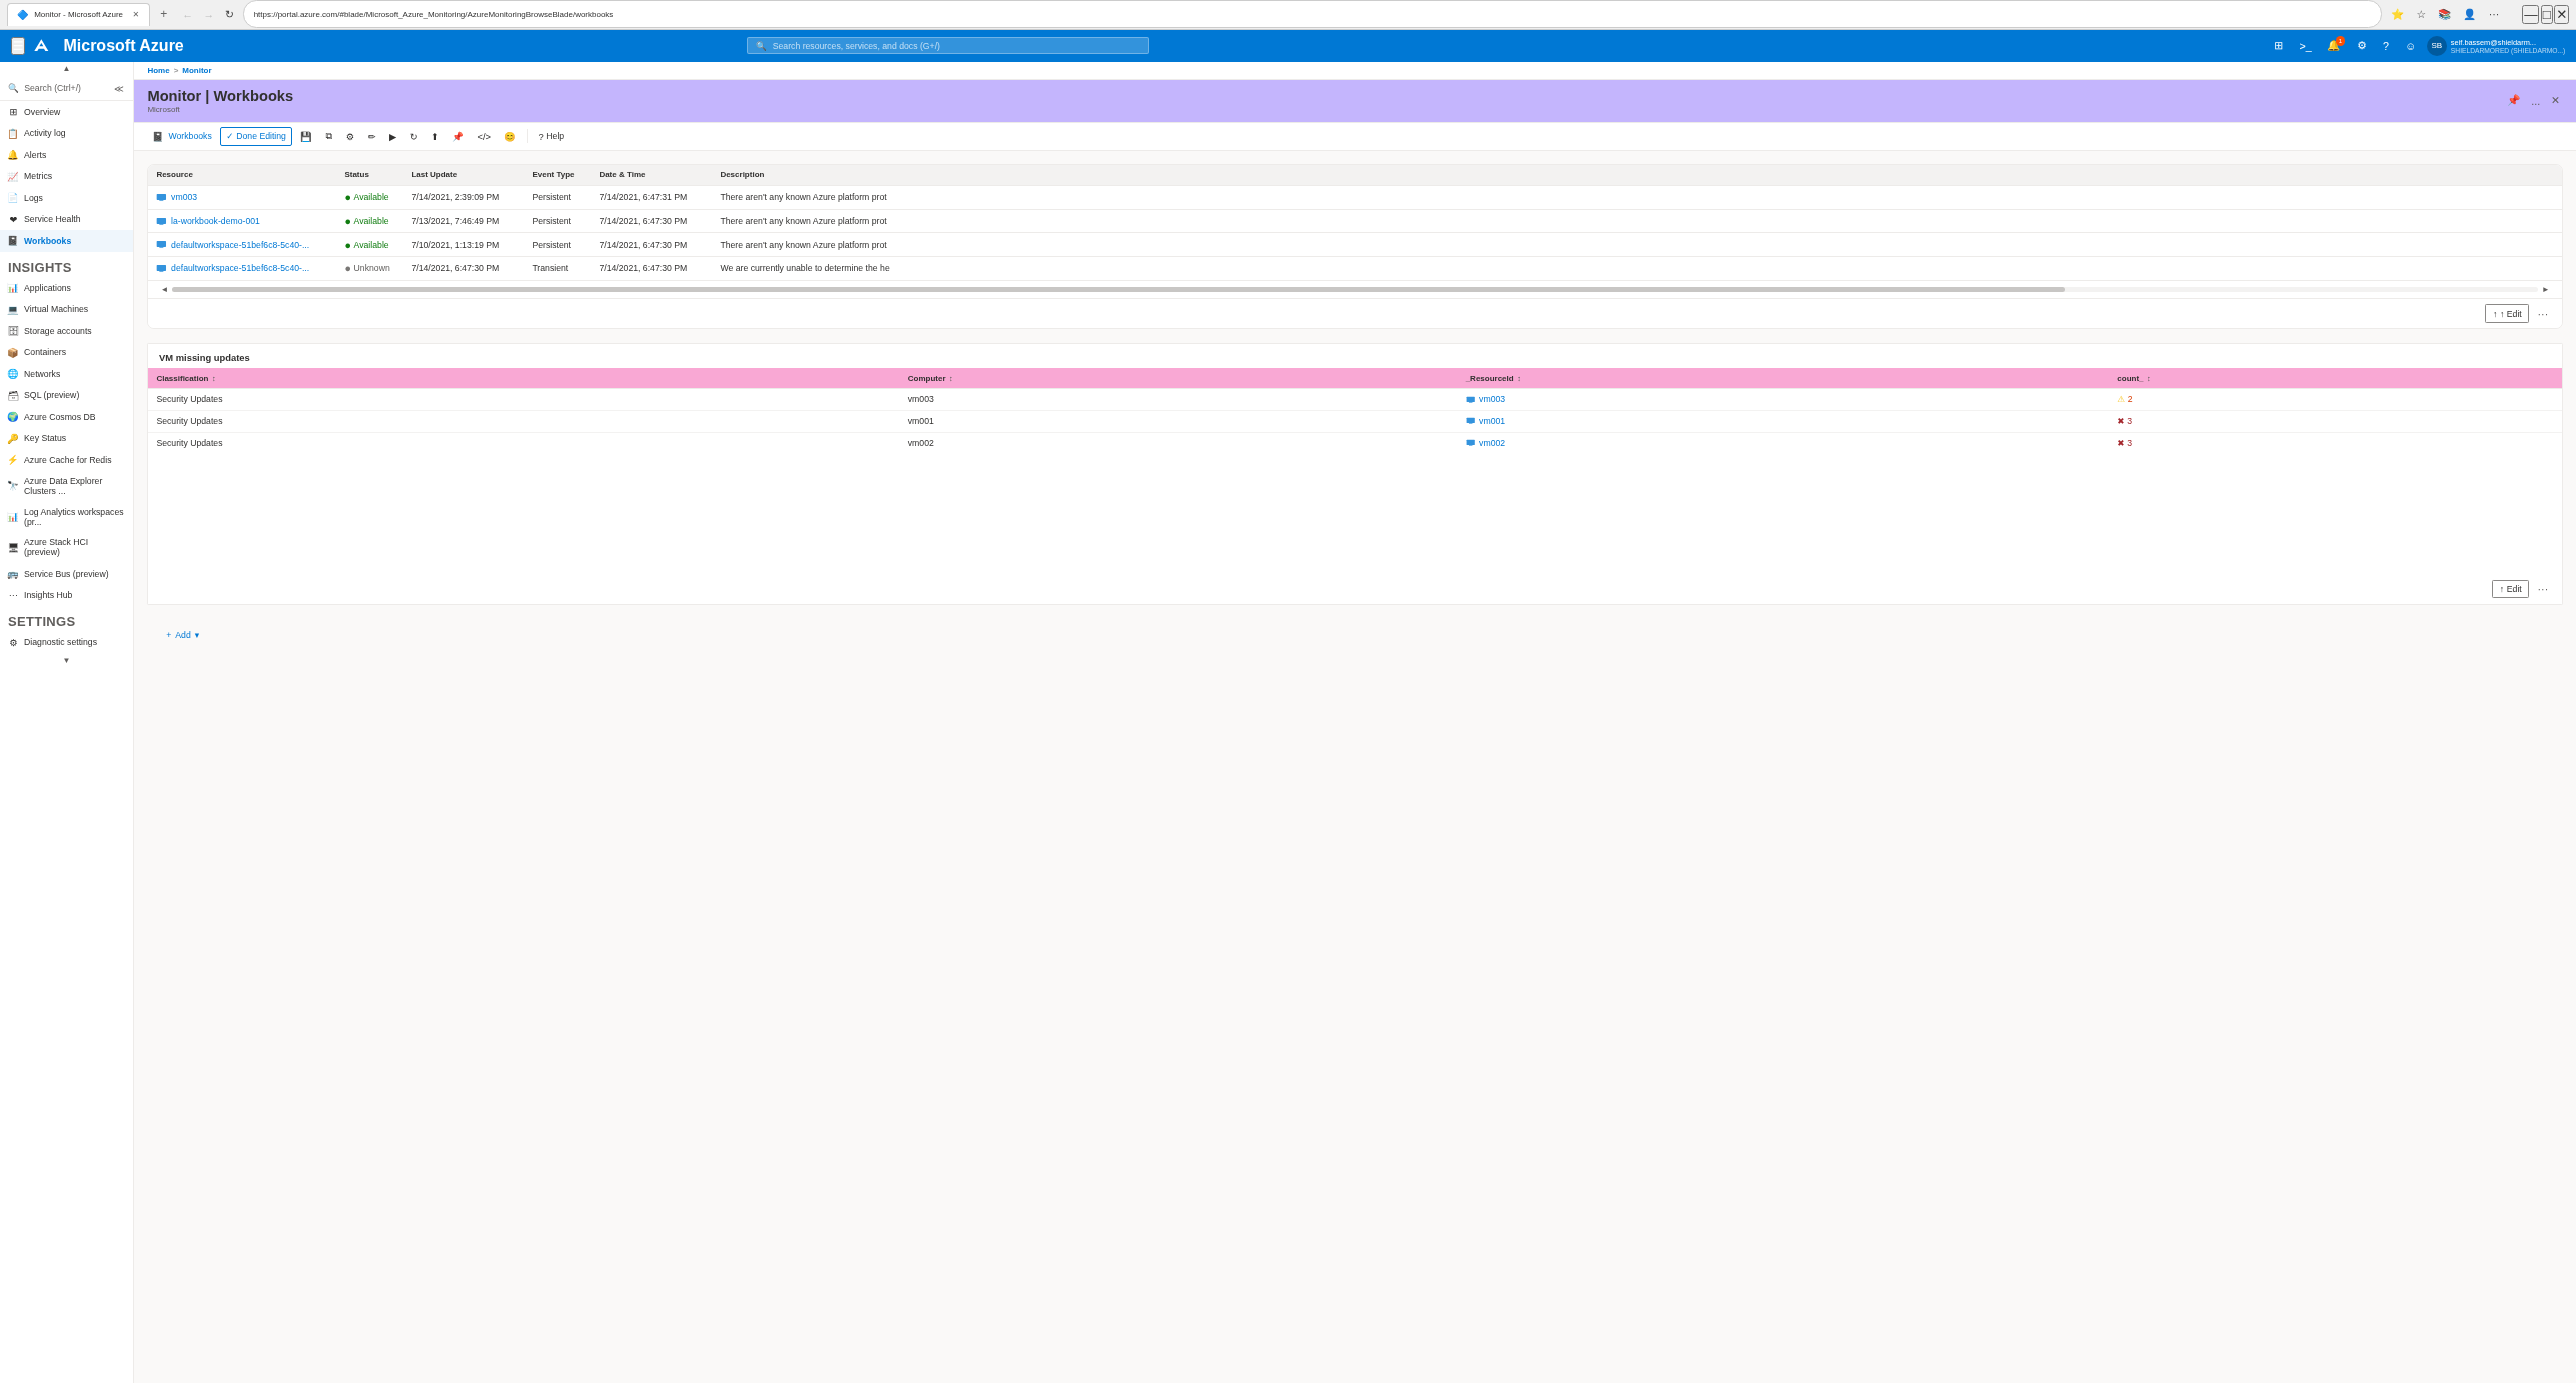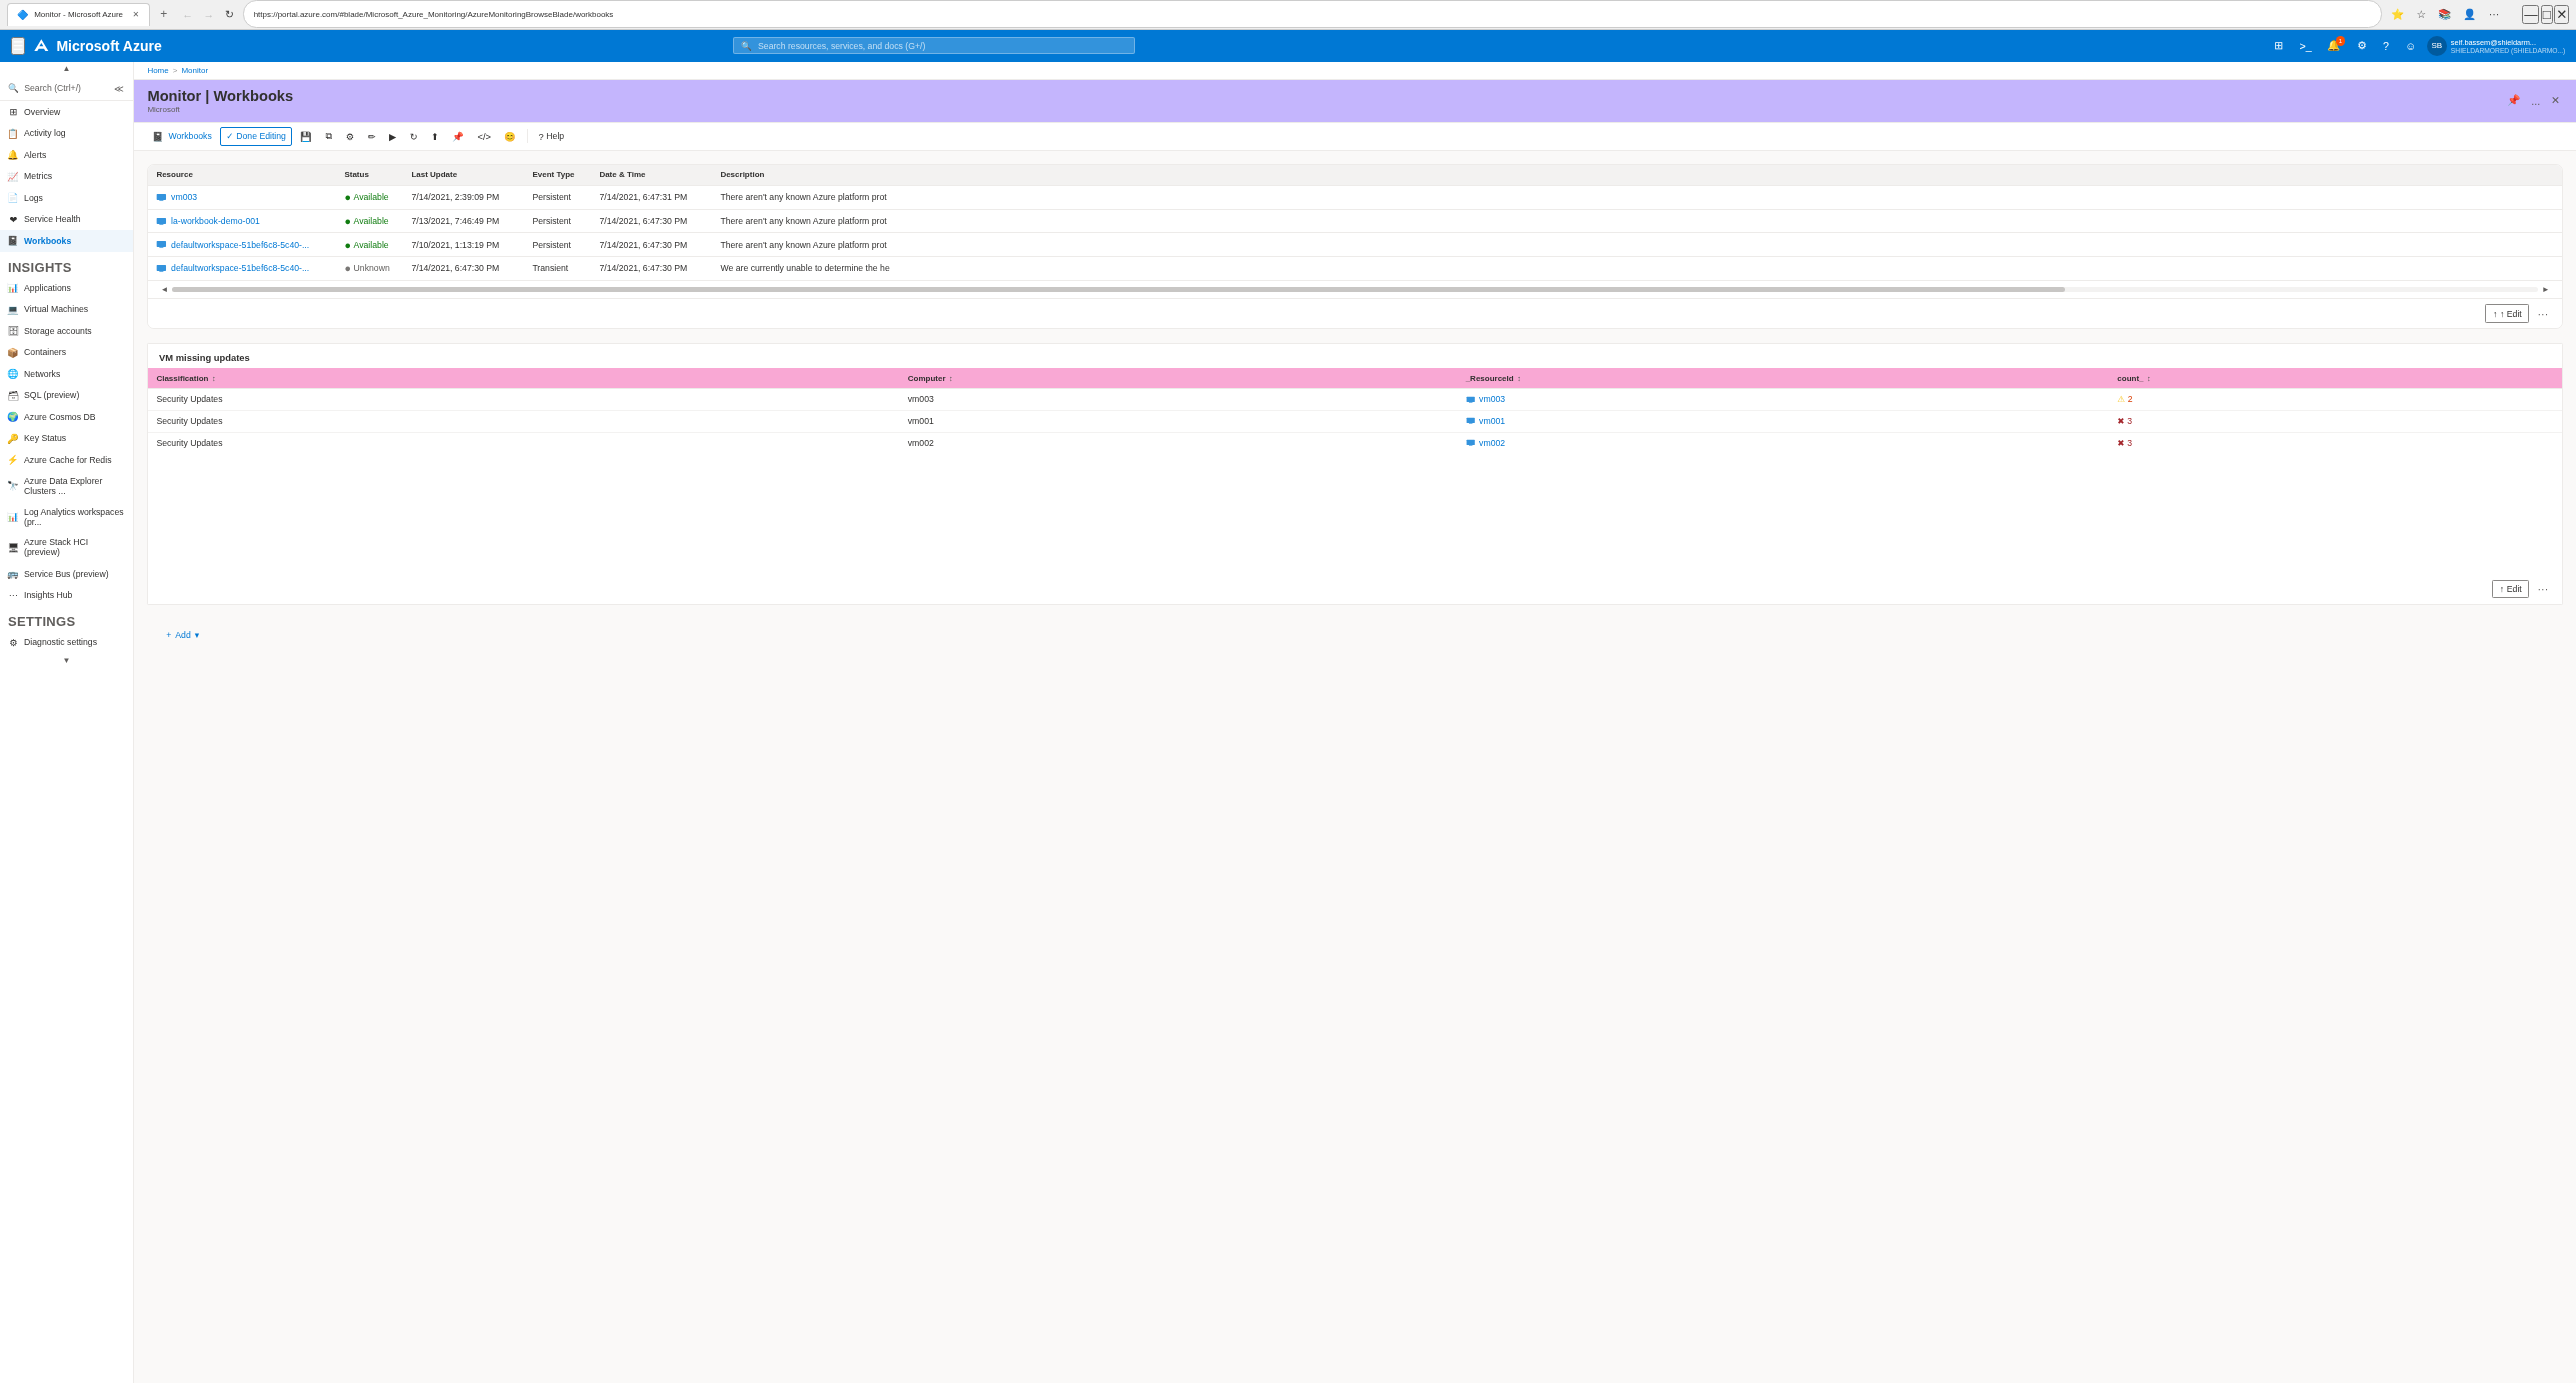--- a/index.html
+++ b/index.html
@@ -82,23 +82,23 @@
       height: 32px;
       display: flex;
       align-items: center;
       padding: 0 10.7px;
       gap: 8px;
     }
     .azure-topbar-menu { color: white; font-size: 12px; cursor: pointer; }
     .azure-logo {
       display: flex;
       align-items: center;
-      gap: 7px;
+      gap: 14px;
       color: white;
-      font-size: 14px;
+      font-size: 16px;
       font-weight: 600;
       text-align: right;
     }
     .azure-logo-icon {
       width: 16px;
       height: 16px;
     }
     .azure-search {
       flex: 1;
       max-width: 402px;
@@ -243,20 +243,21 @@
     
     .breadcrumb-bar {
       background: white;
       padding: 4px 13.4px;
       border-bottom: 0.7px solid #edebe9;
       display: flex;
       align-items: center;
       gap: 4px;
       font-size: 8px;
       color: #605e5c;
+      font-weight: bold;
     }
     .breadcrumb-link {
       color: #0078d4;
       cursor: pointer;
       text-decoration: none;
     }
     .breadcrumb-sep { color: #999; }
 
     
     .content-area {

